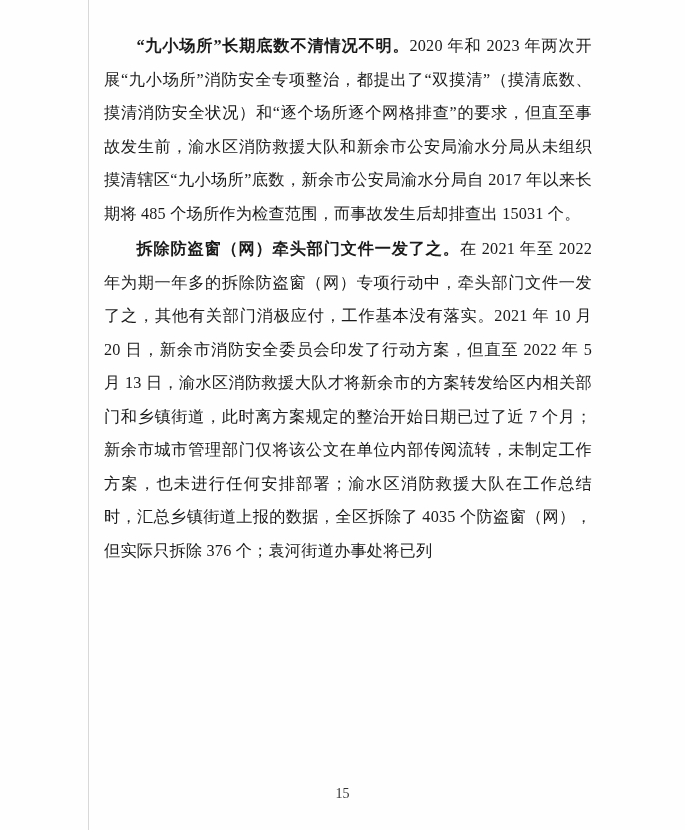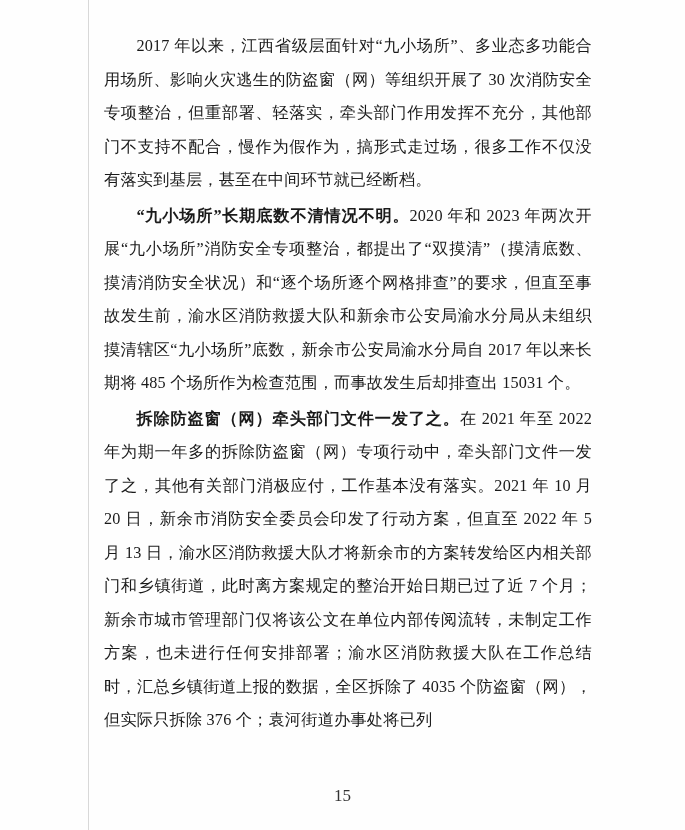--- a/index.html
+++ b/index.html
@@ -47,29 +47,28 @@
   }
   p.para .lead {
     font-weight: bold;
   }
   .page-number {
     position: absolute;
     left: 0;
     top: 786px;
     width: 685px;
     text-align: center;
-    font-size: 17px;
+    font-size: 14px;
     color: #333;
     font-family: "Liberation Serif", "DejaVu Serif", serif;
   }
 </style>
 </head>
 <body>
 
 <div class="page">
   <div class="left-rule"></div>
   <div class="content">
-    <p class="para"><span class="lead"></span><span>2017 年以来，江西省级层面针对“九小场所”、多业态多功能合用场所、影响火灾逃生的防盗窗（网）等组织开展了 30 次消防安全专项整治，但重部署、轻落实，牵头部门作用发挥不充分，其他部门不支持不配合，慢作为假作为，搞形式走过场，很多工作不仅没有落实到基层，甚至在中间环节就已经断档。</span></p>
     <p class="para"><span class="lead">“九小场所”长期底数不清情况不明。</span><span>2020 年和 2023 年两次开展“九小场所”消防安全专项整治，都提出了“双摸清”（摸清底数、摸清消防安全状况）和“逐个场所逐个网格排查”的要求，但直至事故发生前，渝水区消防救援大队和新余市公安局渝水分局从未组织摸清辖区“九小场所”底数，新余市公安局渝水分局自 2017 年以来长期将 485 个场所作为检查范围，而事故发生后却排查出 15031 个。</span></p>
     <p class="para"><span class="lead">拆除防盗窗（网）牵头部门文件一发了之。</span><span>在 2021 年至 2022 年为期一年多的拆除防盗窗（网）专项行动中，牵头部门文件一发了之，其他有关部门消极应付，工作基本没有落实。2021 年 10 月 20 日，新余市消防安全委员会印发了行动方案，但直至 2022 年 5 月 13 日，渝水区消防救援大队才将新余市的方案转发给区内相关部门和乡镇街道，此时离方案规定的整治开始日期已过了近 7 个月；新余市城市管理部门仅将该公文在单位内部传阅流转，未制定工作方案，也未进行任何安排部署；渝水区消防救援大队在工作总结时，汇总乡镇街道上报的数据，全区拆除了 4035 个防盗窗（网），但实际只拆除 376 个；袁河街道办事处将已列</span></p>
   </div>
   <div class="page-number">15</div>
 </div>
 
 </body></html>

